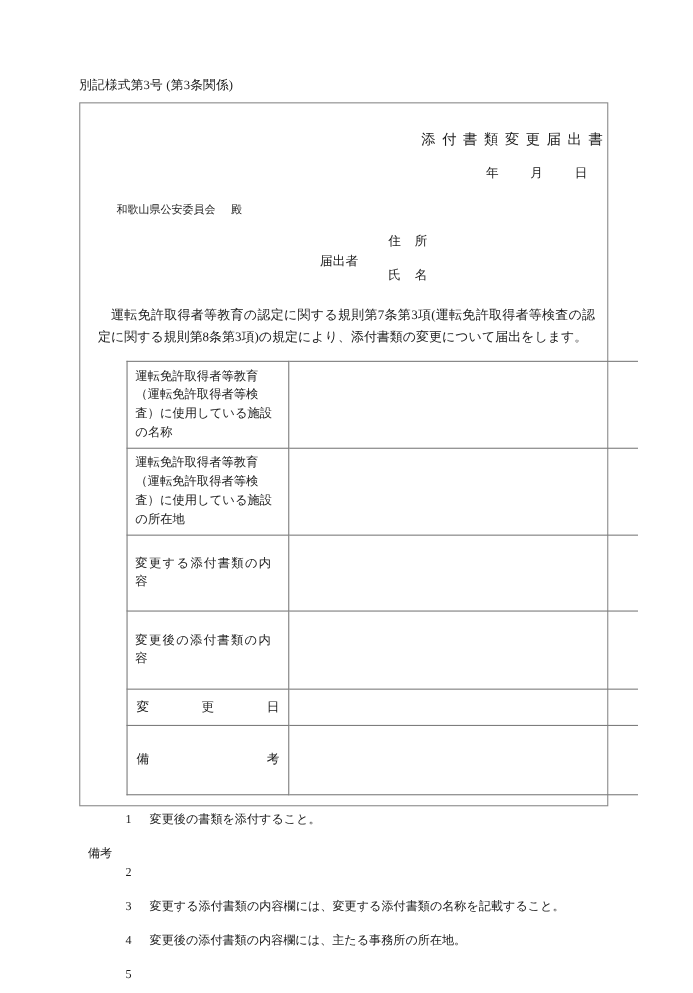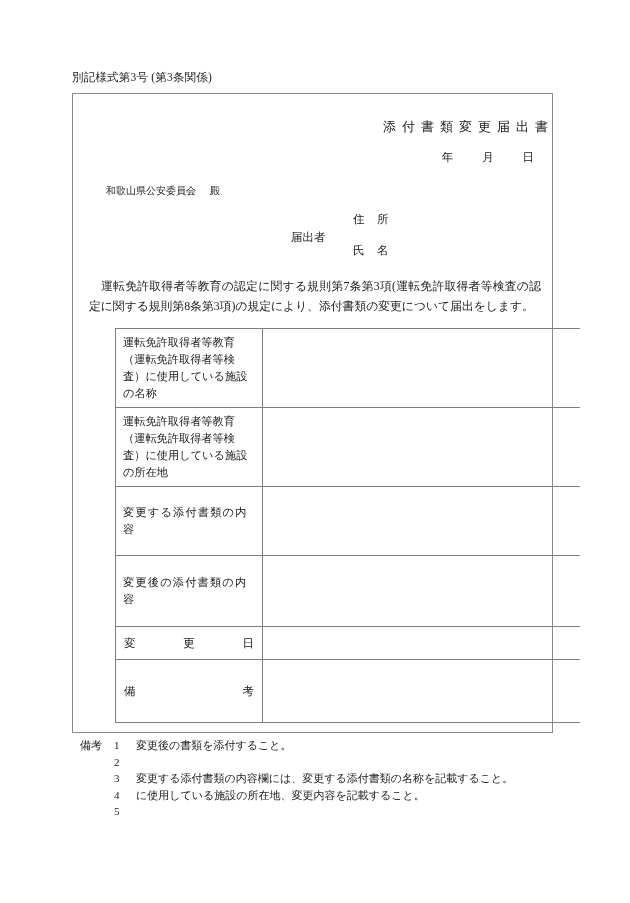--- a/index.html
+++ b/index.html
@@ -164,20 +164,21 @@
     line-height: 16.5px;
   }
   .note-row {
     display: flex;
     align-items: flex-start;
   }
   .note-head {
     width: 34px;
     flex: 0 0 34px;
     white-space: nowrap;
+    margin-top: 31px;
   }
   .note-num {
     width: 22px;
     flex: 0 0 22px;
     text-align: left;
   }
   .note-body {
     flex: 1;
   }
 </style>
@@ -265,21 +266,21 @@
       <div class="note-num">2</div>
     </div>
     <div class="note-row">
       <div class="note-head"></div>
       <div class="note-num">3</div>
       <div class="note-body">変更する添付書類の内容欄には、変更する添付書類の名称を記載すること。</div>
     </div>
     <div class="note-row">
       <div class="note-head"></div>
       <div class="note-num">4</div>
-      <div class="note-body">に使用している施設の所在地、変更内容を記載すること。</div>
+      <div class="note-body">変更後の添付書類の内容欄には、主たる事務所の所在地。</div>
     </div>
     <div class="note-row">
       <div class="note-head"></div>
       <div class="note-num">5</div>
     </div>
   </div>
 
 </div>
 
 </body></html>

